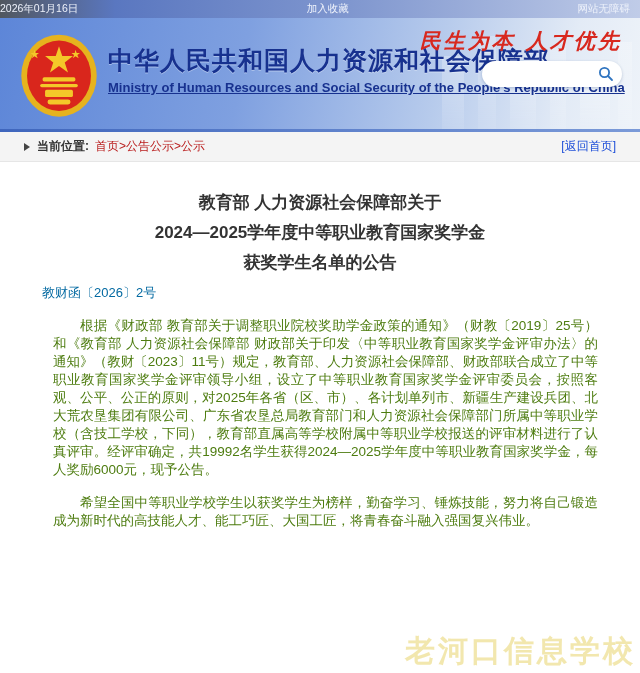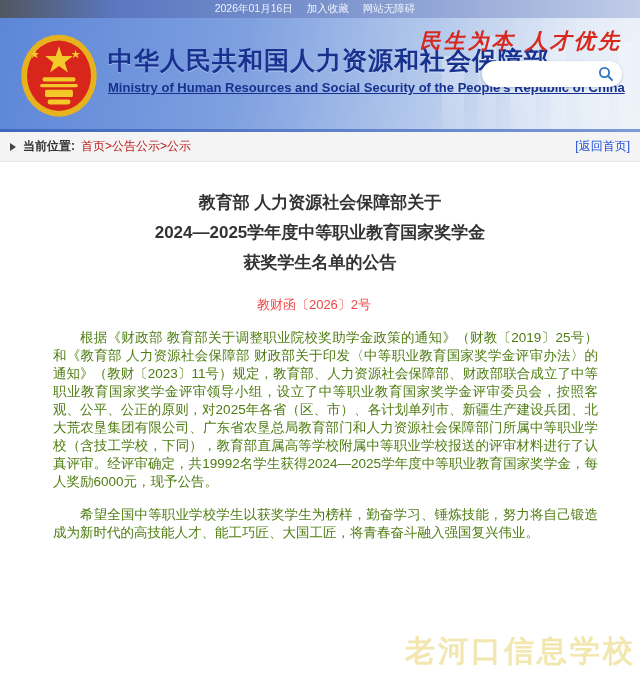--- a/index.html
+++ b/index.html
@@ -1,21 +1,21 @@
 <!DOCTYPE html>
 <html><head>
 <meta charset="utf-8">
 <style>
   * { margin:0; padding:0; box-sizing:border-box; }
   html,body { width:640px; background:#fff; font-family:"Liberation Sans","DejaVu Sans",sans-serif; }
   .page { position:relative; width:640px; height:673px; overflow:hidden; background:#fff; }
 
   
   .topbar {
-    height:18px; display:flex; align-items:center; justify-content:center;
+    height:18px; display:flex; align-items:center; justify-content:space-between;
     padding-right:10px; gap:14px;
     background:linear-gradient(90deg,#51575f 0%,#5a77c0 18%,#8097cf 55%,#c0cce8 100%);
     font-size:10.5px; color:#eef2fb;
   }
   .topbar span { white-space:nowrap; }
 
   
   .banner {
     position:relative; height:111px;
     background:linear-gradient(100deg,#5d86d8 0%,#7fa0e0 38%,#b7cbec 68%,#e3ebf6 88%,#eef3f9 100%);
@@ -49,31 +49,31 @@
     padding:0 6px 0 12px;
   }
   .searchbox input { flex:1; border:none; outline:none; font-size:12px; background:transparent; min-width:0; }
   .search-btn { width:20px; height:20px; border:none; background:transparent; cursor:pointer; padding:0; display:flex; align-items:center; justify-content:center; }
 
   .banner-divider { height:3px; background:linear-gradient(90deg,#3f66bd,#7b9ad8); }
 
   
   .crumbbar {
     height:30px; background:#f4f4f4; border-bottom:1px solid #e6e6e6;
-    display:flex; align-items:center; padding:0 10px; font-size:12px; color:#333;
+    display:flex; align-items:center; padding:0 24px; font-size:12px; color:#333;
   }
   .crumb-arrow { width:0; height:0; border-left:6px solid #444; border-top:4px solid transparent; border-bottom:4px solid transparent; margin-right:7px; }
   .crumb-label { font-weight:bold; margin-right:6px; }
   .crumb-path { color:#b91c1c; cursor:pointer; }
   .back-home { margin-left:auto; color:#1d4ed8; cursor:pointer; }
 
   
   .article { position:relative; padding:26px 42px 0 42px; color:#333; }
   .doc-title { text-align:center; font-size:17px; font-weight:bold; line-height:30px; color:#333; }
-  .doc-number { text-align:center; margin-top:18px; padding-right:12px; font-size:13px; color:#ef4444; }
+  .doc-number { text-align:left; margin-top:6px; padding-right:12px; font-size:13px; color:#0369a1; }
   .para {
     margin-top:15px; font-size:13.5px; line-height:18px; text-align:justify;
     text-indent:2em; color:#4d7c0f;margin-left:11px;
   }
   .watermark {
     position:absolute; right:4px; bottom:1px; z-index:2; pointer-events:none;
     font-size:30px; font-weight:bold; letter-spacing:3px; color:#f0e3a0; opacity:.85;
     font-family:"DejaVu Serif","Liberation Serif",serif; white-space:nowrap;
   }
 </style>

